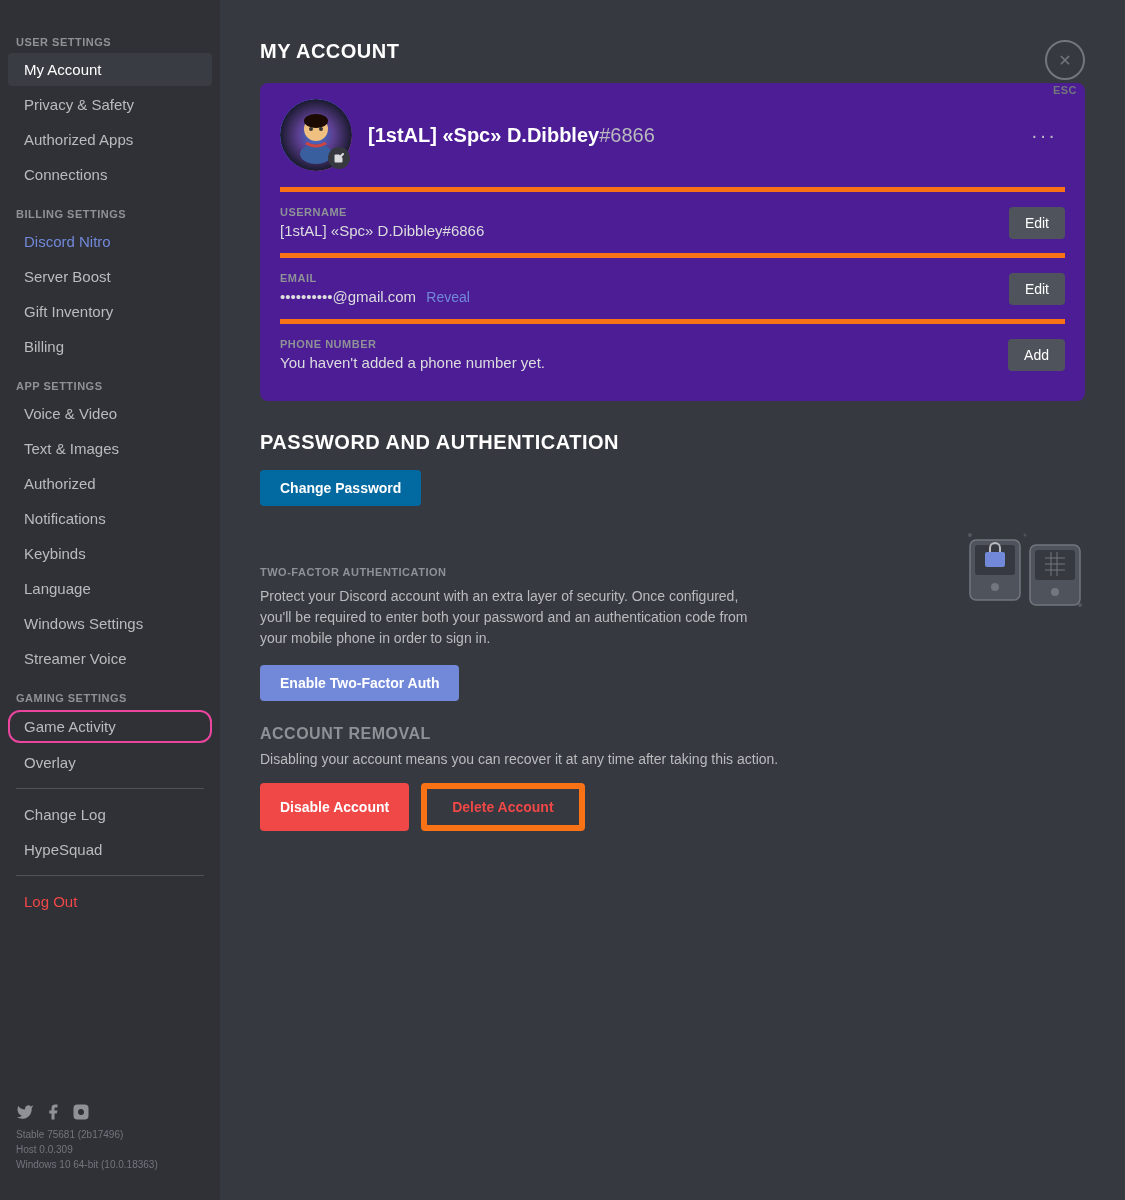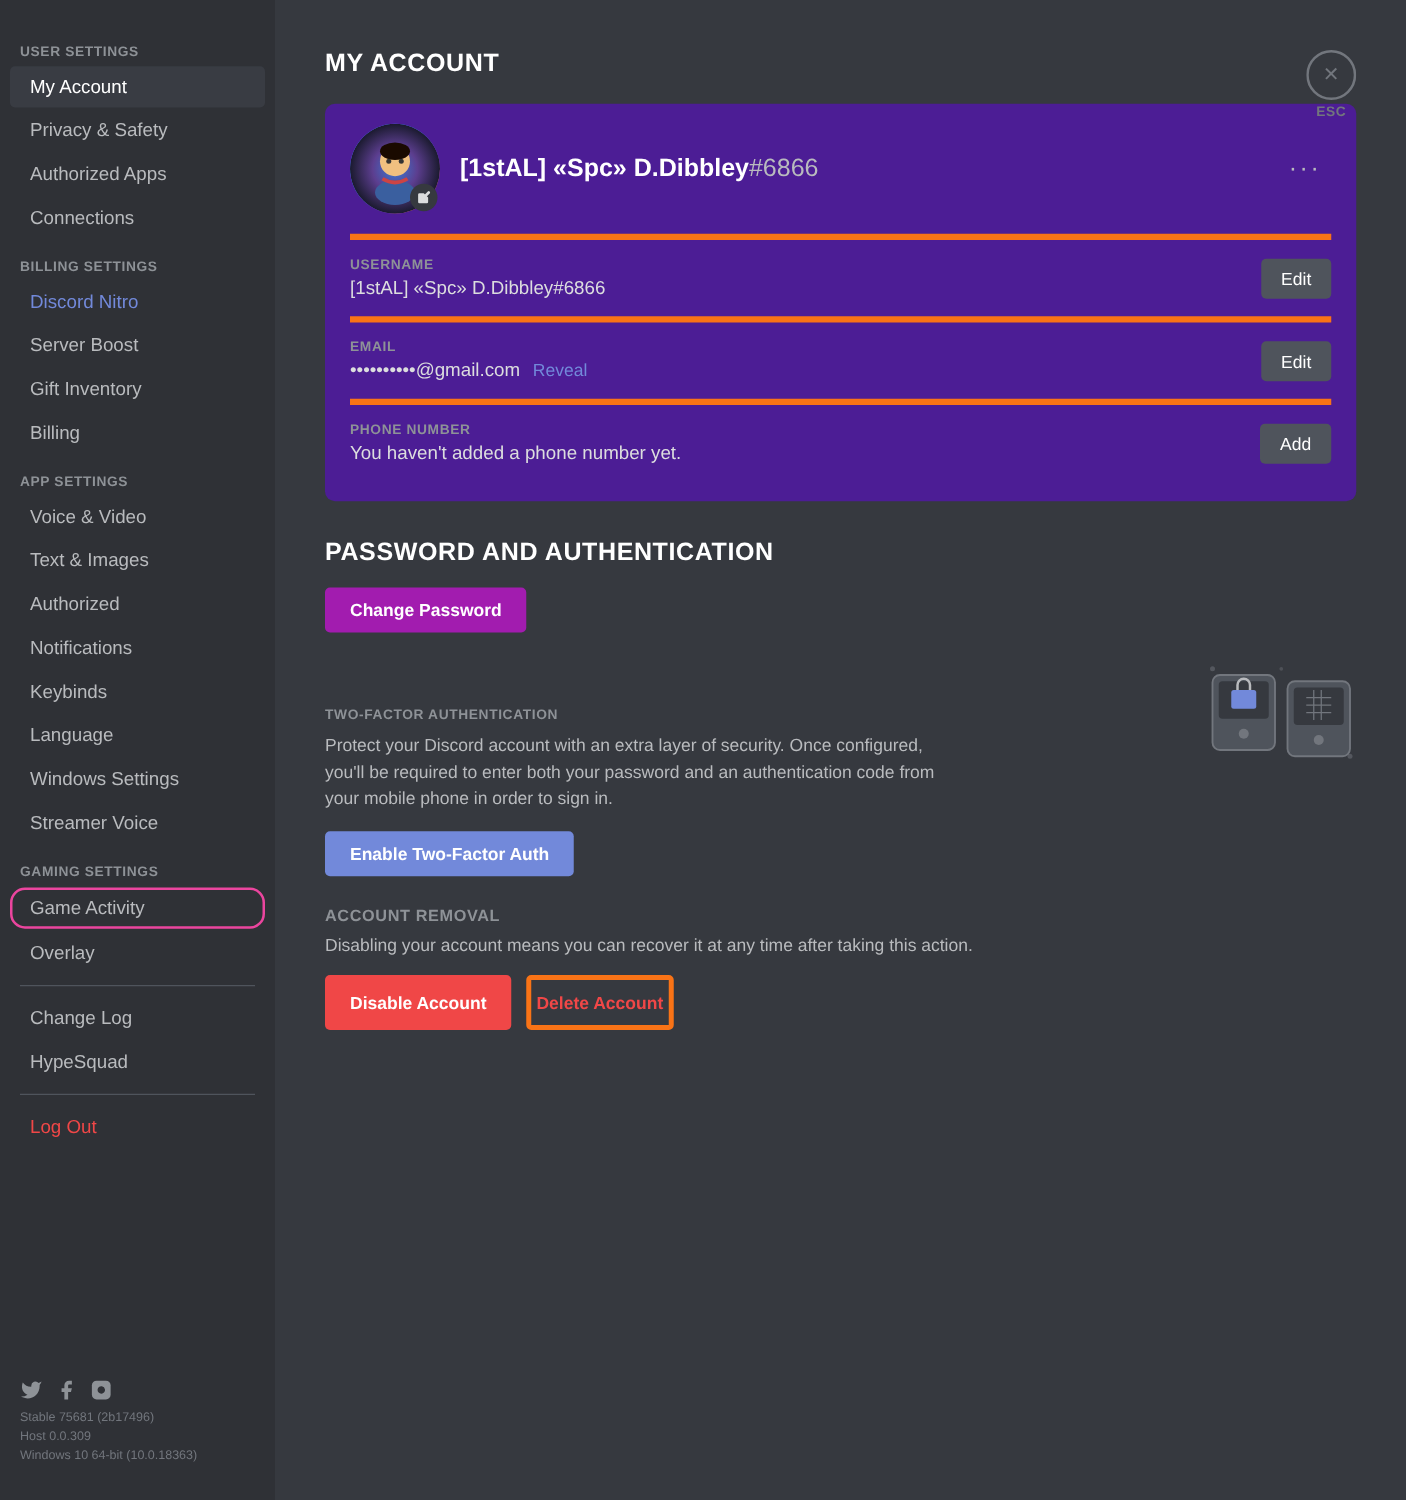--- a/index.html
+++ b/index.html
@@ -209,21 +209,21 @@
     
     .sub-section-title {
       font-size: 20px;
       font-weight: 700;
       color: #fff;
       text-transform: uppercase;
       letter-spacing: 0.5px;
       margin-bottom: 16px;
     }
     .change-password-btn {
-      background: #a21caf;
+      background: #0369a1;
       color: #fff;
       border: none;
       border-radius: 4px;
       padding: 10px 20px;
       font-size: 14px;
       font-weight: 600;
       cursor: pointer;
       margin-bottom: 24px;
     }
 
@@ -263,21 +263,21 @@
       font-weight: 600;
       cursor: pointer;
       margin-top: 16px;
     }
 
     
     .account-removal-section {
       margin-top: 20px;
     }
     .account-removal-label {
-      font-size: 13px;
+      font-size: 16px;
       font-weight: 700;
       color: #8e9297;
       text-transform: uppercase;
       letter-spacing: 0.5px;
       margin-bottom: 8px;
     }
     .account-removal-description {
       font-size: 14px;
       color: #b9bbbe;
       margin-bottom: 16px;
@@ -292,23 +292,23 @@
       border: none;
       border-radius: 4px;
       padding: 10px 20px;
       font-size: 14px;
       font-weight: 600;
       cursor: pointer;
     }
     .delete-account-btn {
       background: transparent;
       color: #f04747;
-      border: 4px solid #f97316;
+      border: 6px solid #f97316;
       border-radius: 4px;
-      padding: 10px 4px;
+      padding: 10px 25px;
       font-size: 14px;
       font-weight: 600;
       cursor: pointer;
     }
 
     
     .esc-button {
       position: fixed;
       top: 40px;
       right: 40px;

